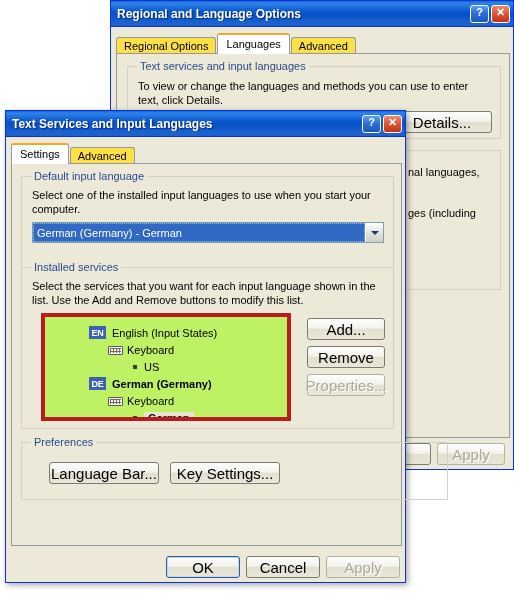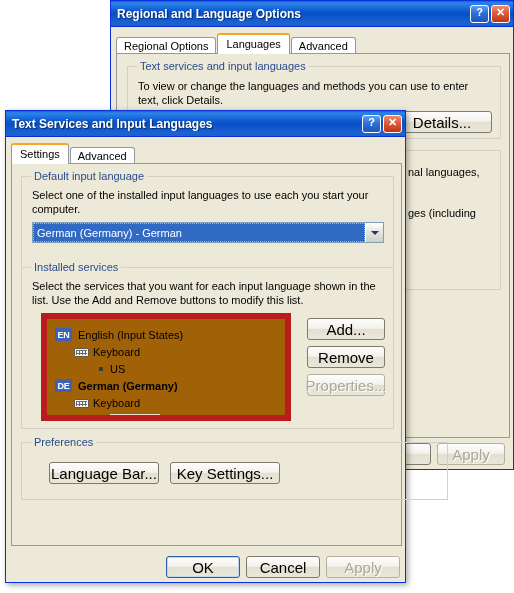--- a/index.html
+++ b/index.html
@@ -65,21 +65,21 @@
     position: relative;
     display: flex;
     align-items: flex-end;
     height: 21px;
     padding-left: 5px;
   }
   .tab {
     height: 18px;
     line-height: 17px;
     padding: 0 7px;
-    background: #ffffff;
+    background: #fde047;
     border: 1px solid #919b9c;
     border-bottom: none;
     border-radius: 3px 3px 0 0;
     font-size: 11px;
     box-sizing: border-box;
     margin-right: 1px;
     position: relative;
     top: 1px;
   }
   .tab.active {
@@ -169,24 +169,25 @@
   }
   .btn.default {
     border: 1px solid #2a5ca8;
     box-shadow: inset 0 0 0 1px #c3d6ef;
   }
   .btn.disabled { color: #aca899; text-shadow: 1px 1px 0 #ffffff; border-color: #b5b0a2; }
 
   
   .listbox {
     position: absolute;
-    background: #a16207;
-    border: 6px solid #b91c1c;
+    background: #bef264;
+    border: 4px solid #b91c1c;
     box-sizing: border-box;
     overflow: hidden;
+    padding-left: 36px;
   }
   .tree { padding: 7px 0 0 8px; }
   .trow { display: flex; align-items: center; height: 17px; font-size: 11px; white-space: nowrap; }
   .trow.lvl1 { padding-left: 0; }
   .trow.lvl2 { padding-left: 19px; text-align: center; }
   .trow.lvl3 { padding-left: 44px; }
   .langbadge {
     width: 17px; height: 13px;
     background: #3d62b5;
     color: #ffffff;
@@ -290,21 +291,21 @@
 
       <div class="tabstrip" style="margin-top:6px;">
         <div class="tab active">Settings</div>
         <div class="tab">Advanced</div>
       </div>
 
       <div class="tabpanel" style="position:absolute; left:5px; top:26px; width:391px; height:383px;">
 
         <div class="group" style="left:9px; top:12px; width:373px; height:92px;">
           <div class="legend">Default input language</div>
-          <div class="desc" style="left:10px; top:11px;">Select one of the installed input languages to use each you start your</div>
+          <div class="desc" style="left:10px; top:11px;">Select one of the installed input languages to use when you start your</div>
           <div class="desc" style="left:10px; top:25px;">computer.</div>
 
           <div class="combo" style="left:10px; top:45px; width:352px;">
             <div class="value">German (Germany) - German</div>
             <div class="arrow">
                 <i></i>
               </div>
           </div>
         </div>
 

